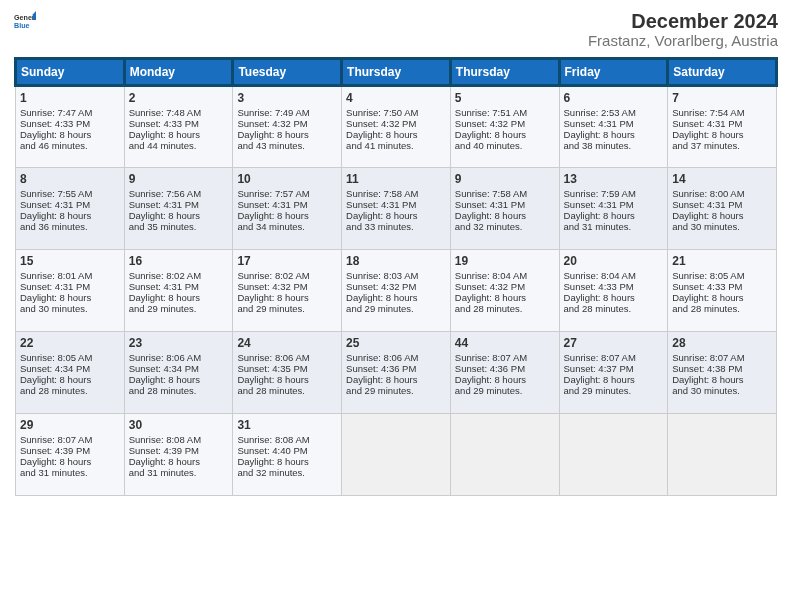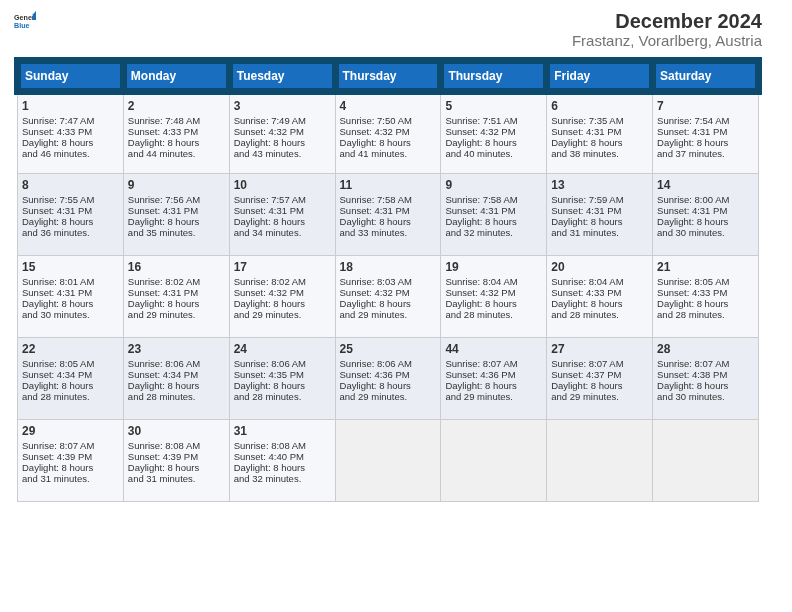--- a/index.html
+++ b/index.html
@@ -6,21 +6,21 @@
     body {
       font-family: Arial, sans-serif;
       background: #fff;
       width: 792px;
       height: 612px;
       overflow: hidden;
     }
     .container {
       width: 792px;
       height: 612px;
-      padding: 10px 30px 10px 14px;
+      padding: 10px 14px 10px 14px;
     }
     .header {
       display: flex;
       justify-content: space-between;
       align-items: flex-start;
       margin-bottom: 8px;
     }
     .logo {
       display: flex;
       align-items: center;
@@ -48,21 +48,21 @@
       border-collapse: collapse;
       table-layout: fixed;
     }
     thead tr th {
       background-color: #1a6ebf;
       color: #fff;
       font-size: 12px;
       font-weight: bold;
       padding: 5px 4px;
       text-align: left;
-      border: 7px solid #0c4a6e;
+      border: 3px solid #0c4a6e;
     }
     tbody tr td {
       border: 1px solid #ccc;
       vertical-align: top;
       padding: 4px 4px 3px 4px;
       font-size: 9.5px;
       color: #333;
       background: #fff;
       height: 82px;
     }
@@ -143,21 +143,21 @@
           </td>
           <td>
             <span class="day-num">5</span>
             <div>Sunrise: 7:51 AM</div>
             <div>Sunset: 4:32 PM</div>
             <div>Daylight: 8 hours</div>
             <div>and 40 minutes.</div>
           </td>
           <td>
             <span class="day-num">6</span>
-            <div>Sunrise: 7:35 AM</div>
+            <div>Sunrise: 2:53 AM</div>
             <div>Sunset: 4:31 PM</div>
             <div>Daylight: 8 hours</div>
             <div>and 38 minutes.</div>
           </td>
           <td>
             <span class="day-num">7</span>
             <div>Sunrise: 7:54 AM</div>
             <div>Sunset: 4:31 PM</div>
             <div>Daylight: 8 hours</div>
             <div>and 37 minutes.</div>

